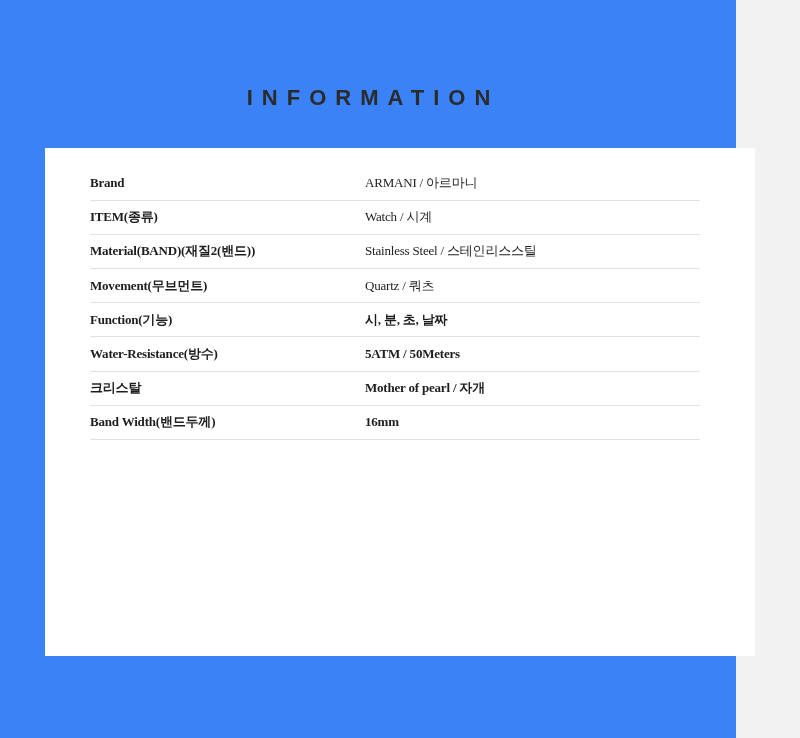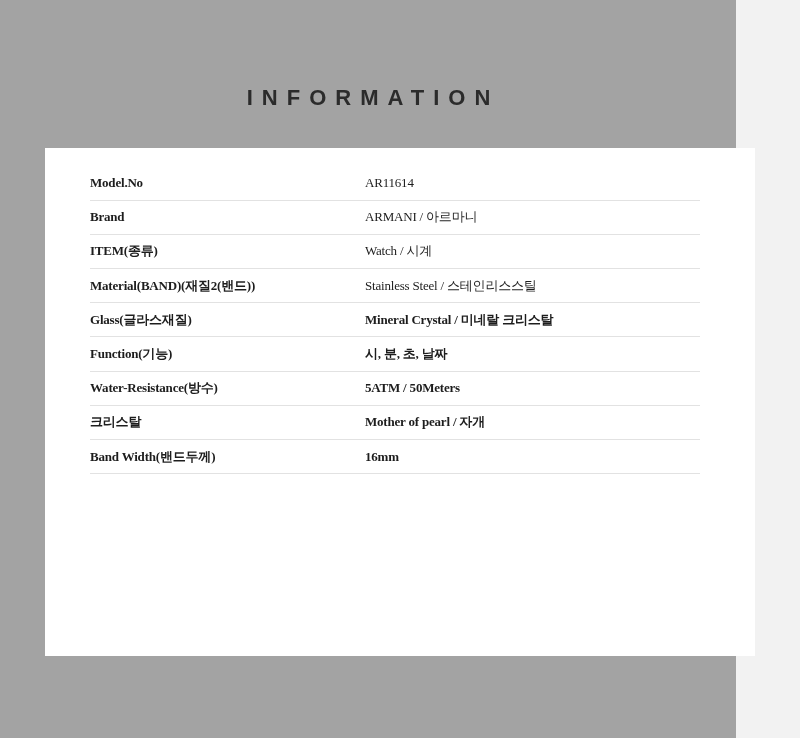--- a/index.html
+++ b/index.html
@@ -11,21 +11,21 @@
     height: 738px;
     background: #f2f2f2;
     font-family: "Liberation Serif", serif;
     -webkit-font-smoothing: antialiased;
   }
   .page {
     position: relative;
     width: 736px;
     height: 738px;
     box-sizing: border-box;
-    background: #a3a3a3;
+    background: #3b82f6;
   }
   .title {
     text-align: center;
     font-family: "Liberation Sans", sans-serif;
     font-size: 22px;
     font-weight: 700;
     letter-spacing: 9px;
     color: #2b2b2b;
     padding-top: 85px;
     padding-left: 10px;
@@ -80,46 +80,42 @@
 <body>
 
 <div class="page">
 
   <div class="title">INFORMATION</div>
 
   <div class="card">
     <table class="table">
       <tbody>
 
-        <tr>
-          <td class="label-cell">Model.No</td>
-          <td class="value-cell">AR11614</td>
-        </tr>
 
         <tr>
           <td class="label-cell">Brand</td>
           <td class="value-cell">ARMANI / 아르마니</td>
         </tr>
 
         <tr>
           <td class="label-cell">ITEM(종류)</td>
           <td class="value-cell">Watch / 시계</td>
         </tr>
 
 
         <tr>
           <td class="label-cell">Material(BAND)(재질2(밴드))</td>
           <td class="value-cell">Stainless Steel / 스테인리스스틸</td>
         </tr>
 
+        <tr>
+          <td class="label-cell">Movement(무브먼트)</td>
+          <td class="value-cell">Quartz / 쿼츠</td>
+        </tr>
 
-        <tr>
-          <td class="label-cell">Glass(글라스재질)</td>
-          <td class="value-cell bold">Mineral Crystal / 미네랄 크리스탈</td>
-        </tr>
 
         <tr>
           <td class="label-cell">Function(기능)</td>
           <td class="value-cell bold">시, 분, 초, 날짜</td>
         </tr>
 
         <tr>
           <td class="label-cell">Water-Resistance(방수)</td>
           <td class="value-cell bold">5ATM / 50Meters</td>
         </tr>

